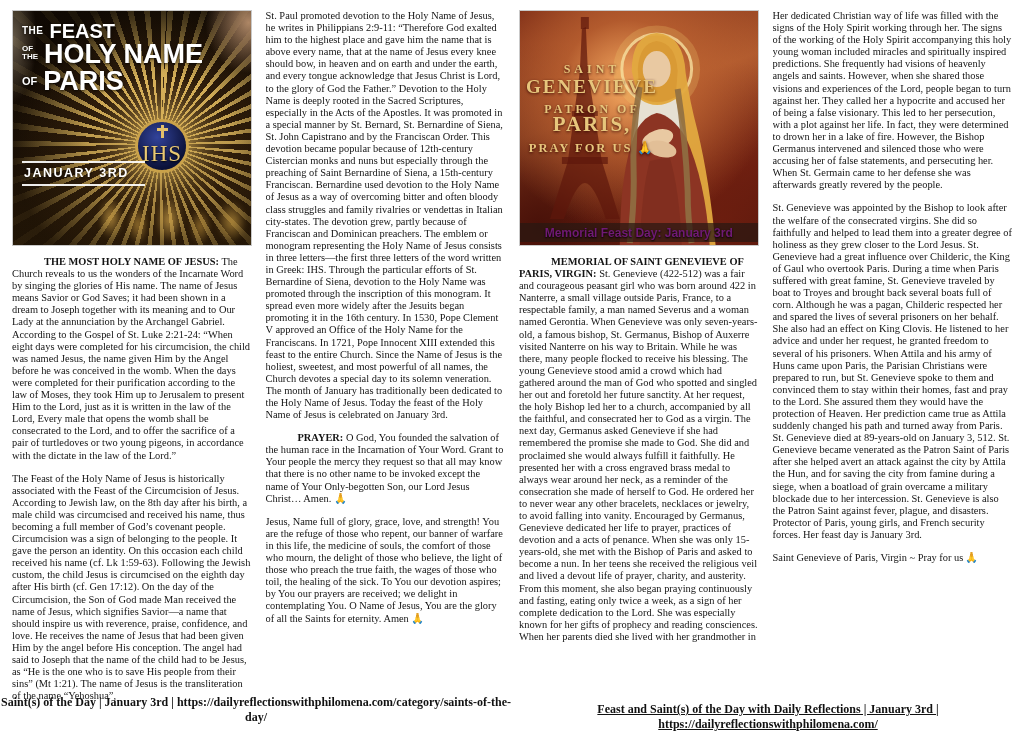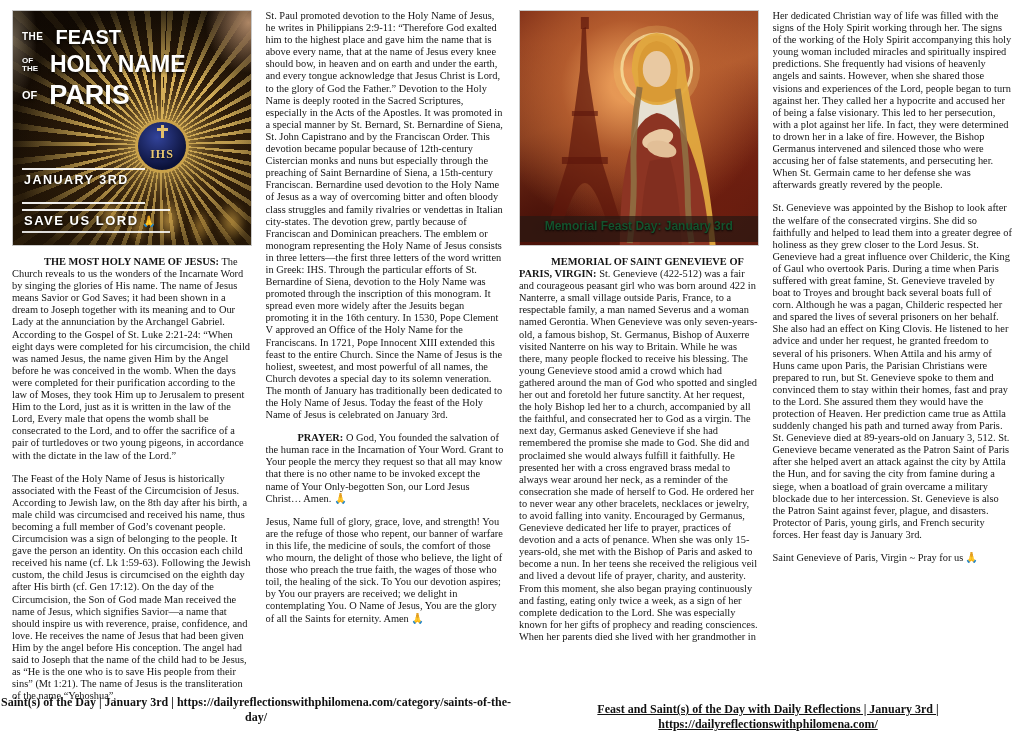--- a/index.html
+++ b/index.html
@@ -53,41 +53,41 @@
       radial-gradient(ellipse 20px 32px at 58% 70%, rgba(210,165,75,.75), transparent 70%),
       radial-gradient(ellipse 15px 26px at 74% 78%, rgba(185,140,55,.65), transparent 70%),
       radial-gradient(ellipse 22px 30px at 90% 72%, rgba(200,155,65,.7), transparent 70%);
   }
   .medallion { position: absolute; left: 125px; top: 111px; width: 48px; height: 48px;
     border-radius: 50%;
     background: radial-gradient(circle at 40% 32%, #32439a, #0b1138 72%);
     box-shadow: 0 0 0 3px #caa24a, 0 0 20px 7px rgba(235,195,95,.5);
     display: flex; align-items: center; justify-content: center;
   }
-  .ihs { font-family: "Liberation Serif", serif; font-weight: bold; font-size: 12px;
+  .ihs { font-family: "Liberation Serif", serif; font-weight: normal; font-size: 23px;
     color: #e8c873; letter-spacing: 1px; margin-top: 16px; text-shadow: 0 1px 2px #000; }
   .ihs-cross { position: absolute; top: 3px; left: 50%; width: 0; height: 0; }
   .ihs-cross i { position: absolute; background: #e3c06a; }
   .ihs-cross .v { left: -1.5px; top: 0; width: 3px; height: 13px; }
   .ihs-cross .h { left: -5.5px; top: 3px; width: 11px; height: 3px; }
   .feast-title { position: absolute; left: 9px; top: 11px; color: #fff;
     font-family: "Liberation Sans", sans-serif; font-weight: bold;
     text-shadow: 0 1px 3px rgba(0,0,0,.85); }
-  .ft-row { display: flex; align-items: flex-start; gap: 12px; margin-top: 6px; }
+  .ft-row { display: flex; align-items: flex-start; gap: 6px; }
   .ft-the { font-size: 10px; margin-top: 3px; letter-spacing: .5px; }
   .ft-feast { font-size: 20px; line-height: .95; }
   .ft-ofthe { display: flex; flex-direction: column; font-size: 8px; line-height: 8px; margin-top: 4px; }
-  .ft-holy { font-size: 23px; line-height: 1; }
+  .ft-holy { font-size: 27px; line-height: 1; }
   .ft-of { font-size: 11px; margin-top: 7px; }
   .ft-jesus { font-size: 27px; line-height: 1; }
   .ft-date { position: absolute; left: 9px; top: 150px; color: #fff;
     font-family: "Liberation Sans", sans-serif; font-weight: bold; font-size: 12.5px;
-    letter-spacing: 1.5px; padding: 4px 16px 16px 2px;
+    letter-spacing: 1.5px; padding: 4px 16px 5px 2px;
     border-top: 2px solid rgba(255,255,255,.92); border-bottom: 2px solid rgba(255,255,255,.92);
-    text-shadow: 0 1px 3px rgba(0,0,0,.85); margin-top: 7px; }
+    text-shadow: 0 1px 3px rgba(0,0,0,.85); }
   .ft-save { position: absolute; left: 9px; top: 198px; color: #fff;
     font-family: "Liberation Sans", sans-serif; font-weight: bold; font-size: 13px;
     letter-spacing: 1.5px; padding: 4px 12px 4px 2px;
     border-top: 2px solid rgba(255,255,255,.92); border-bottom: 2px solid rgba(255,255,255,.85);
     text-shadow: 0 1px 3px rgba(0,0,0,.85); }
   .pray-ico { font-size: 11px; margin-left: 4px; color: #9ac0e8; text-shadow: none; }
 
   
   .gen-bg { position: absolute; inset: 0;
     background:
@@ -98,22 +98,22 @@
   }
   .gen-art { position: absolute; inset: 0; width: 100%; height: 100%; }
   .gen-text { position: absolute; left: 4px; top: 52px; width: 136px; text-align: center;
     color: #e7c67c; font-family: "Liberation Serif", serif; font-weight: bold;
     text-shadow: 0 1px 3px rgba(55,10,5,.95); }
   .g-saint { font-size: 12px; letter-spacing: 4px; }
   .g-name { font-size: 19px; letter-spacing: 2px; margin-top: 6px; }
   .g-patron { font-size: 12px; letter-spacing: 3px; margin-top: 10px; }
   .g-paris { font-size: 21px; letter-spacing: 2px; margin-top: 3px; }
   .g-pray { font-size: 12.5px; letter-spacing: 2px; margin-top: 12px; }
-  .gen-caption { position: absolute; left: 0; right: 0; bottom: 3px; height: 26px; line-height: 21px;
-    background: rgba(40,24,18,.72); color: #14532d; text-align: center;
+  .gen-caption { position: absolute; left: 0; right: 0; bottom: 3px; height: 19px; line-height: 21px;
+    background: rgba(40,24,18,.72); color: #701a75; text-align: center;
     font-family: "Liberation Sans", sans-serif; font-weight: bold; font-size: 12px;
     text-shadow: 0 1px 2px #000; }
 
   
   .footer-left, .footer-right { position: absolute; width: 50%; text-align: center;
     font-weight: bold; font-size: 12px; color: #111; }
   .footer-left { left: 0; bottom: 14px; }
   .footer-right { left: 50%; bottom: 7px; text-decoration: underline; }
 </style>
 </head>
@@ -144,23 +144,20 @@
             <span>THE</span>
           </span>
           <span class="ft-holy">HOLY NAME</span>
         </div>
         <div class="ft-row">
           <span class="ft-of">OF</span>
           <span class="ft-jesus">PARIS</span>
         </div>
       </div>
       <div class="ft-date">JANUARY 3RD</div>
-      <div class="ft-save">
-        <span>SAVE US LORD</span><span class="pray-ico">🙏</span>
-      </div>
     </div>
     <p><b class="lead">THE MOST HOLY NAME OF JESUS:</b> <span>The Church reveals to us the wonders of the Incarnate Word by singing the glories of His name. The name of Jesus means Savior or God Saves; it had been shown in a dream to Joseph together with its meaning and to Our Lady at the annunciation by the Archangel Gabriel. According to the Gospel of St. Luke 2:21-24: “When eight days were completed for his circumcision, the child was named Jesus, the name given Him by the Angel before he was conceived in the womb. When the days were completed for their purification according to the law of Moses, they took Him up to Jerusalem to present Him to the Lord, just as it is written in the law of the Lord, Every male that opens the womb shall be consecrated to the Lord, and to offer the sacrifice of a pair of turtledoves or two young pigeons, in accordance with the dictate in the law of the Lord.”</span></p>
     <p>The Feast of the Holy Name of Jesus is historically associated with the Feast of the Circumcision of Jesus. According to Jewish law, on the 8th day after his birth, a male child was circumcised and received his name, thus becoming a full member of God’s covenant people. Circumcision was a sign of belonging to the people. It gave the person an identity. On this occasion each child received his name (cf. Lk 1:59-63). Following the Jewish custom, the child Jesus is circumcised on the eighth day after His birth (cf. Gen 17:12). On the day of the Circumcision, the Son of God made Man received the name of Jesus, which signifies Savior—a name that should inspire us with reverence, praise, confidence, and love. He receives the name of Jesus that had been given Him by the angel before His conception. The angel had said to Joseph that the name of the child had to be Jesus, as “He is the one who is to save His people from their sins” (Mt 1:21). The name of Jesus is the transliteration of the name “Yehoshua”,</p>
   </div>
 
   <div class="col">
     <p>St. Paul promoted devotion to the Holy Name of Jesus, he writes in Philippians 2:9-11: “Therefore God exalted him to the highest place and gave him the name that is above every name, that at the name of Jesus every knee should bow, in heaven and on earth and under the earth, and every tongue acknowledge that Jesus Christ is Lord, to the glory of God the Father.” Devotion to the Holy Name is deeply rooted in the Sacred Scriptures, especially in the Acts of the Apostles. It was promoted in a special manner by St. Bernard, St. Bernardine of Siena, St. John Capistrano and by the Franciscan Order. This devotion became popular because of 12th-century Cistercian monks and nuns but especially through the preaching of Saint Bernardine of Siena, a 15th-century Franciscan. Bernardine used devotion to the Holy Name of Jesus as a way of overcoming bitter and often bloody class struggles and family rivalries or vendettas in Italian city-states. The devotion grew, partly because of Franciscan and Dominican preachers. The emblem or monogram representing the Holy Name of Jesus consists in three letters—the first three letters of the word written in Greek: IHS. Through the particular efforts of St. Bernardine of Siena, devotion to the Holy Name was promoted through the inscription of this monogram. It spread even more widely after the Jesuits began promoting it in the 16th century. In 1530, Pope Clement V approved an Office of the Holy Name for the Franciscans. In 1721, Pope Innocent XIII extended this feast to the entire Church. Since the Name of Jesus is the holiest, sweetest, and most powerful of all names, the Church devotes a special day to its solemn veneration.  The month of January has traditionally been dedicated to the Holy Name of Jesus. Today the feast of the Holy Name of Jesus is celebrated on January 3rd.</p>
     <p><b class="lead">PRAYER:</b> <span>O God, You founded the salvation of the human race in the Incarnation of Your Word. Grant to Your people the mercy they request so that all may know that there is no other name to be invoked except the name of Your Only-begotten Son, our Lord Jesus Christ… Amen. 🙏</span></p>
     <p>Jesus, Name full of glory, grace, love, and strength! You are the refuge of those who repent, our banner of warfare in this life, the medicine of souls, the comfort of those who mourn, the delight of those who believe, the light of those who preach the true faith, the wages of those who toil, the healing of the sick. To You our devotion aspires; by You our prayers are received; we delight in contemplating You. O Name of Jesus, You are the glory of all the Saints for eternity. Amen 🙏</p>
   </div>
@@ -183,20 +180,27 @@
           <ellipse cx="137" cy="58" rx="14" ry="18" fill="#e9c9a2"></ellipse>
           <path d="M120 88 Q137 100 156 88 L166 130 Q137 150 112 132 Z" fill="#e6e0d2"></path>
           <path d="M100 234 Q100 160 116 120 Q126 104 137 102 Q152 104 166 126 Q186 170 190 234 Z" fill="#8c3423"></path>
           <path d="M120 234 Q122 180 130 150 L150 146 Q160 180 162 234 Z" fill="#7a2b1c" opacity="0.6"></path>
           <ellipse cx="138" cy="128" rx="16" ry="9" fill="#e9c9a2" transform="rotate(-18 138 128)"></ellipse>
           <ellipse cx="142" cy="138" rx="15" ry="8" fill="#e2bf97" transform="rotate(14 142 138)"></ellipse>
           <path d="M120 76 Q112 120 114 170 Q114 200 110 232" fill="none" stroke="#8f6f42" stroke-width="6" opacity="0.9"></path>
           <path d="M158 78 Q166 130 168 180 Q168 208 172 232" fill="none" stroke="#8f6f42" stroke-width="6" opacity="0.9"></path>
         </g>
       </svg>
+      <div class="gen-text">
+        <div class="g-saint">SAINT</div>
+        <div class="g-name">GENEVIEVE</div>
+        <div class="g-patron">PATRON OF</div>
+        <div class="g-paris">PARIS,</div>
+        <div class="g-pray">PRAY FOR US 🙏</div>
+      </div>
       <div class="gen-caption">Memorial Feast Day: January 3rd</div>
     </div>
     <p><b class="lead">MEMORIAL OF SAINT GENEVIEVE OF PARIS, VIRGIN:</b> <span>St. Genevieve (422-512) was a fair and courageous peasant girl who was born around 422 in Nanterre, a small village outside Paris, France, to a respectable family, a man named Severus and a woman named Gerontia. When Genevieve was only seven-years-old, a famous bishop, St. Germanus, Bishop of Auxerre visited Nanterre on his way to Britain. While he was there, many people flocked to receive his blessing. The young Genevieve stood amid a crowd which had gathered around the man of God who spotted and singled her out and foretold her future sanctity. At her request, the holy Bishop led her to a church, accompanied by all the faithful, and consecrated her to God as a virgin. The next day, Germanus asked Genevieve if she had remembered the promise she made to God. She did and proclaimed she would always fulfill it faithfully. He presented her with a cross engraved brass medal to always wear around her neck, as a reminder of the consecration she made of herself to God. He ordered her to never wear any other bracelets, necklaces or jewelry, to avoid falling into vanity. Encouraged by Germanus, Genevieve dedicated her life to prayer, practices of devotion and a acts of penance. When she was only 15-years-old, she met with the Bishop of Paris and asked to become a nun. In her teens she received the religious veil and lived a devout life of prayer, charity, and austerity. From this moment, she also began praying continuously and fasting, eating only twice a week, as a sign of her complete dedication to the Lord. She was especially known for her gifts of prophecy and reading consciences. When her parents died she lived with her grandmother in</span></p>
   </div>
 
   <div class="col">
     <p>Her dedicated Christian way of life was filled with the signs of the Holy Spirit working through her. The signs of the working of the Holy Spirit accompanying this holy young woman included miracles and spiritually inspired predictions. She frequently had visions of heavenly angels and saints. However, when she shared those visions and experiences of the Lord, people began to turn against her. They called her a hypocrite and accused her of being a false visionary. This led to her persecution, with a plot against her life. In fact, they were determined to drown her in a lake of fire. However, the Bishop Germanus intervened and silenced those who were accusing her of false statements, and persecuting her. When St. Germain came to her defense she was afterwards greatly revered by the people.</p>
     <p>St. Genevieve was appointed by the Bishop to look after the welfare of the consecrated virgins. She did so faithfully and helped to lead them into a greater degree of holiness as they grew closer to the Lord Jesus. St. Genevieve had a great influence over Childeric, the King of Gaul who overtook Paris. During a time when Paris suffered with great famine, St. Genevieve traveled by boat to Troyes and brought back several boats full of corn. Although he was a pagan, Childeric respected her and spared the lives of several prisoners on her behalf. She also had an effect on King Clovis. He listened to her advice and under her request, he granted freedom to several of his prisoners. When Attila and his army of Huns came upon Paris, the Parisian Christians were prepared to run, but St. Genevieve spoke to them and convinced them to stay within their homes, fast and pray to the Lord. She assured them they would have the protection of Heaven. Her prediction came true as Attila suddenly changed his path and turned away from Paris. St. Genevieve died at 89-years-old on January 3, 512. St. Genevieve became venerated as the Patron Saint of Paris after she helped avert an attack against the city by Attila the Hun, and for saving the city from famine during a siege, when a boatload of grain overcame a military blockade due to her intercession. St. Genevieve is also the Patron Saint against fever, plague, and disasters. Protector of Paris, young girls, and French security forces. Her feast day is January 3rd.</p>
     <p>Saint Genevieve of Paris, Virgin ~ Pray for us 🙏</p>
   </div>

